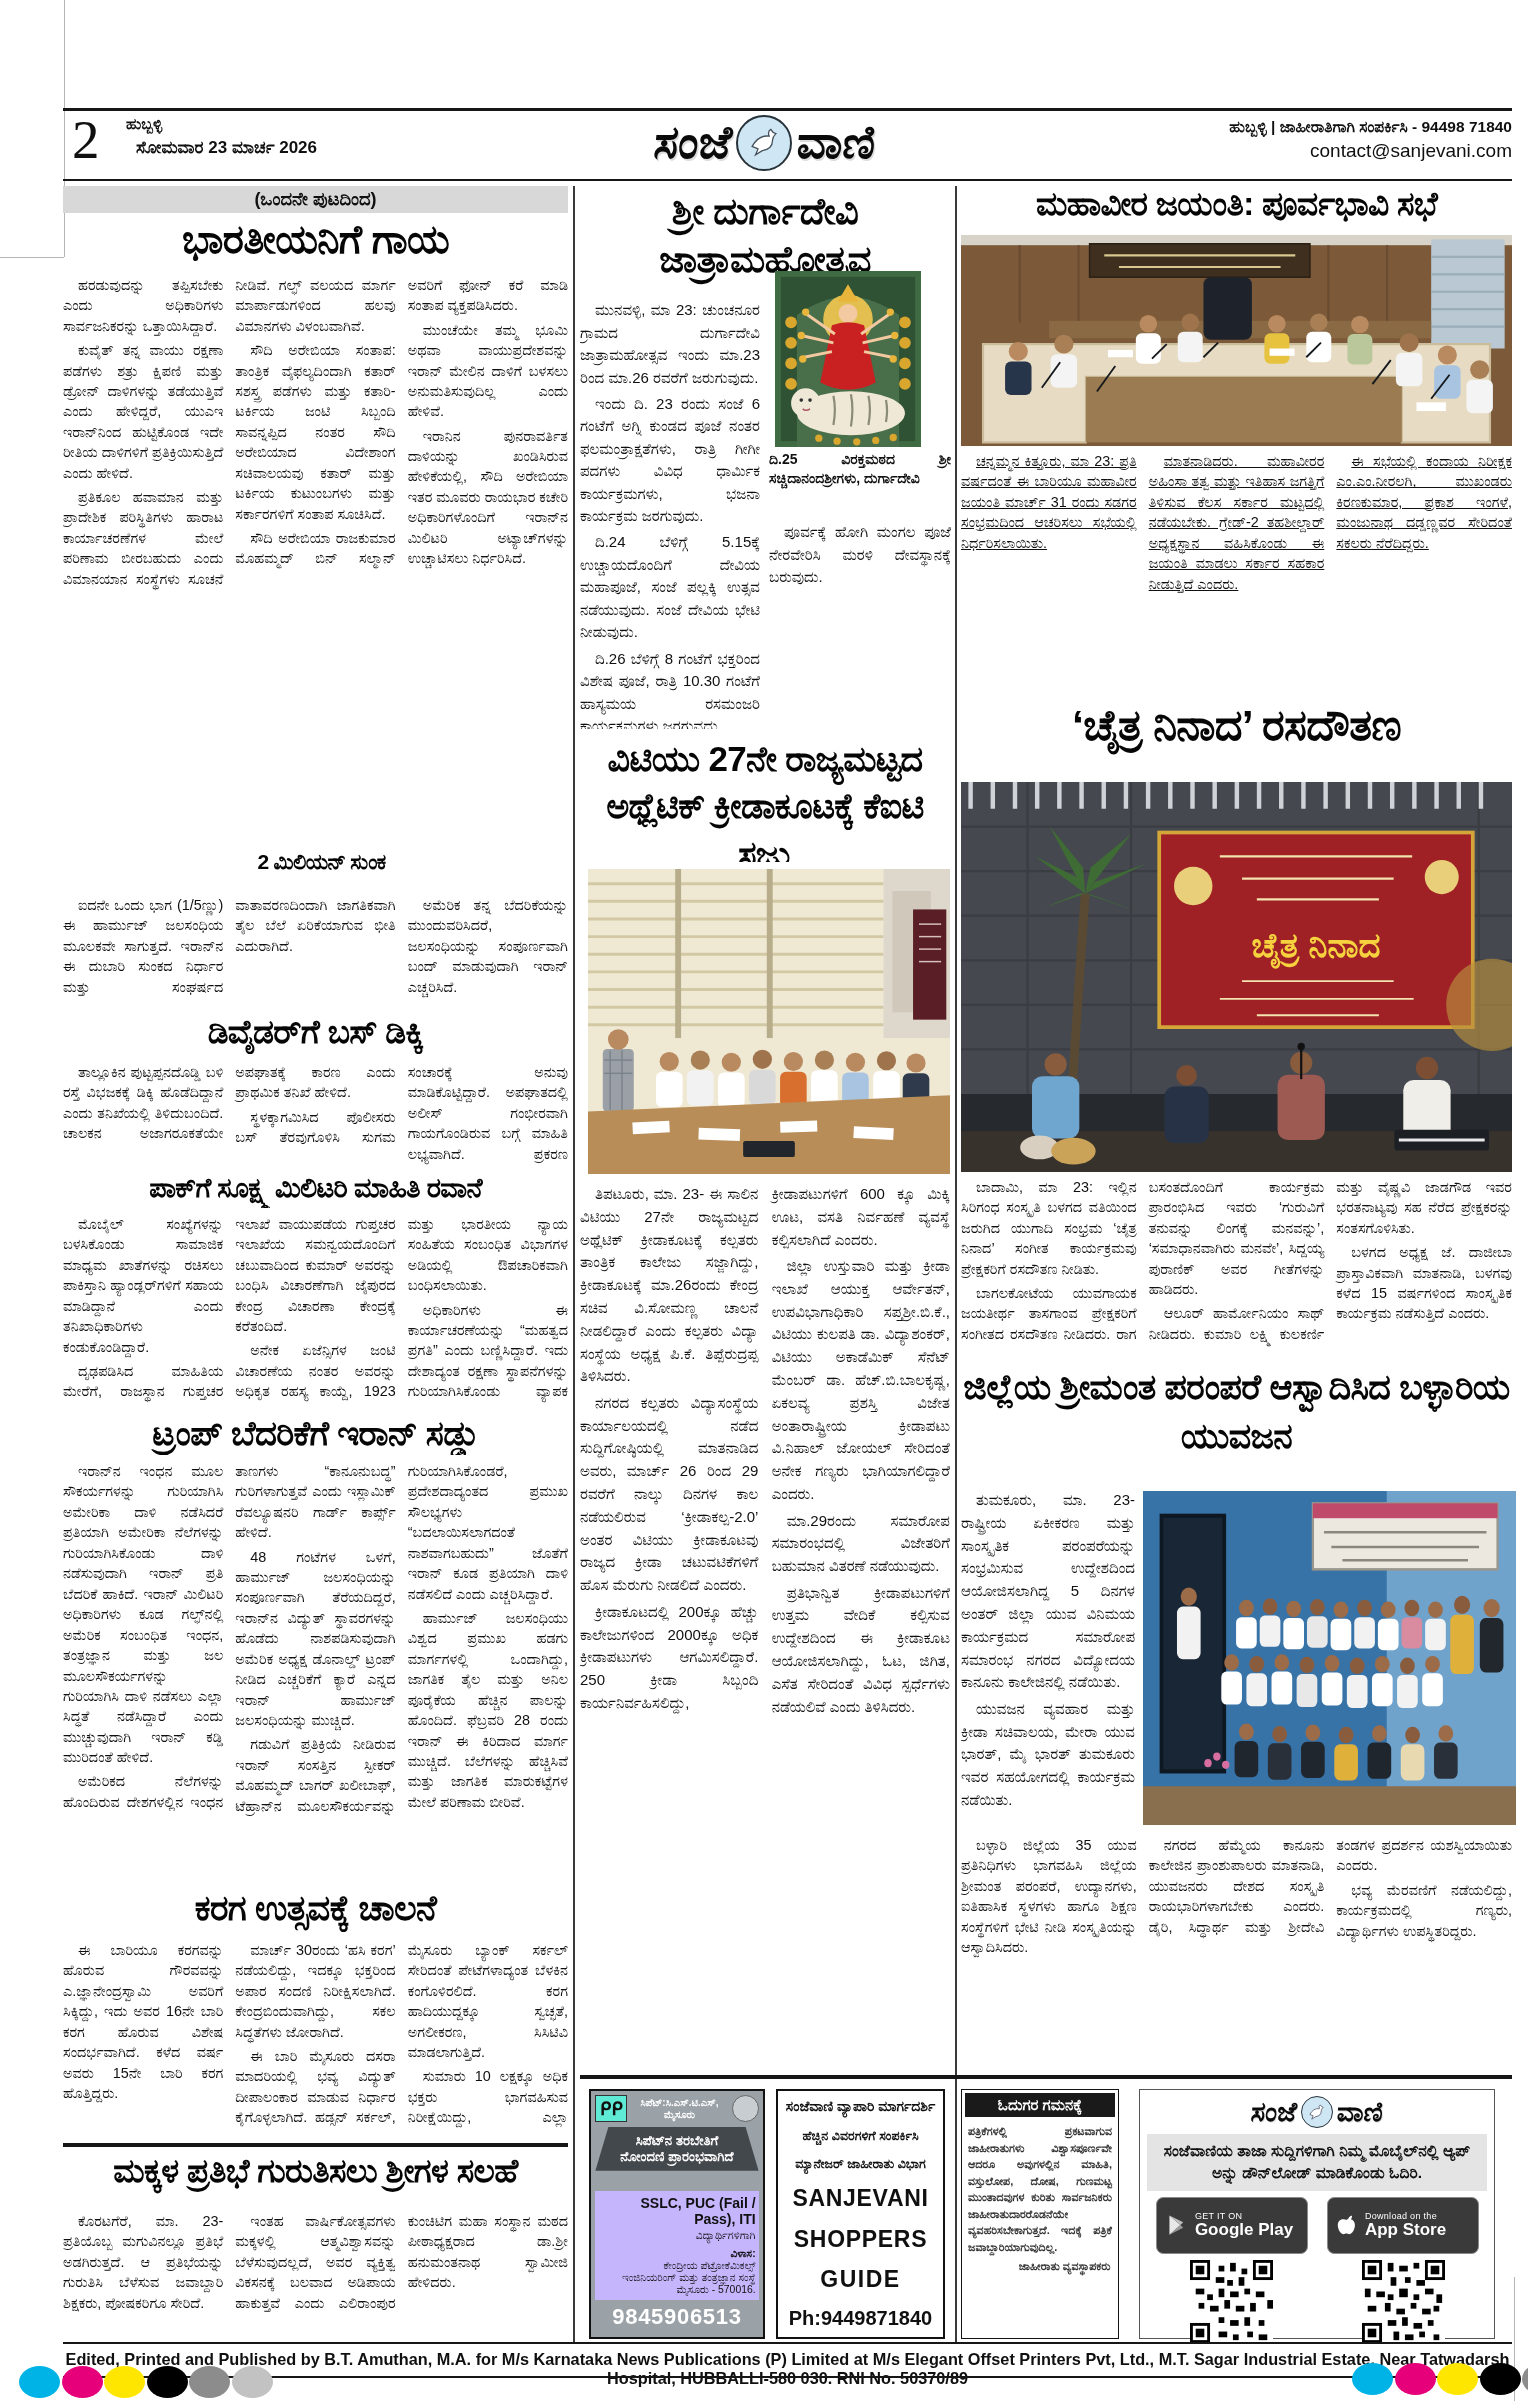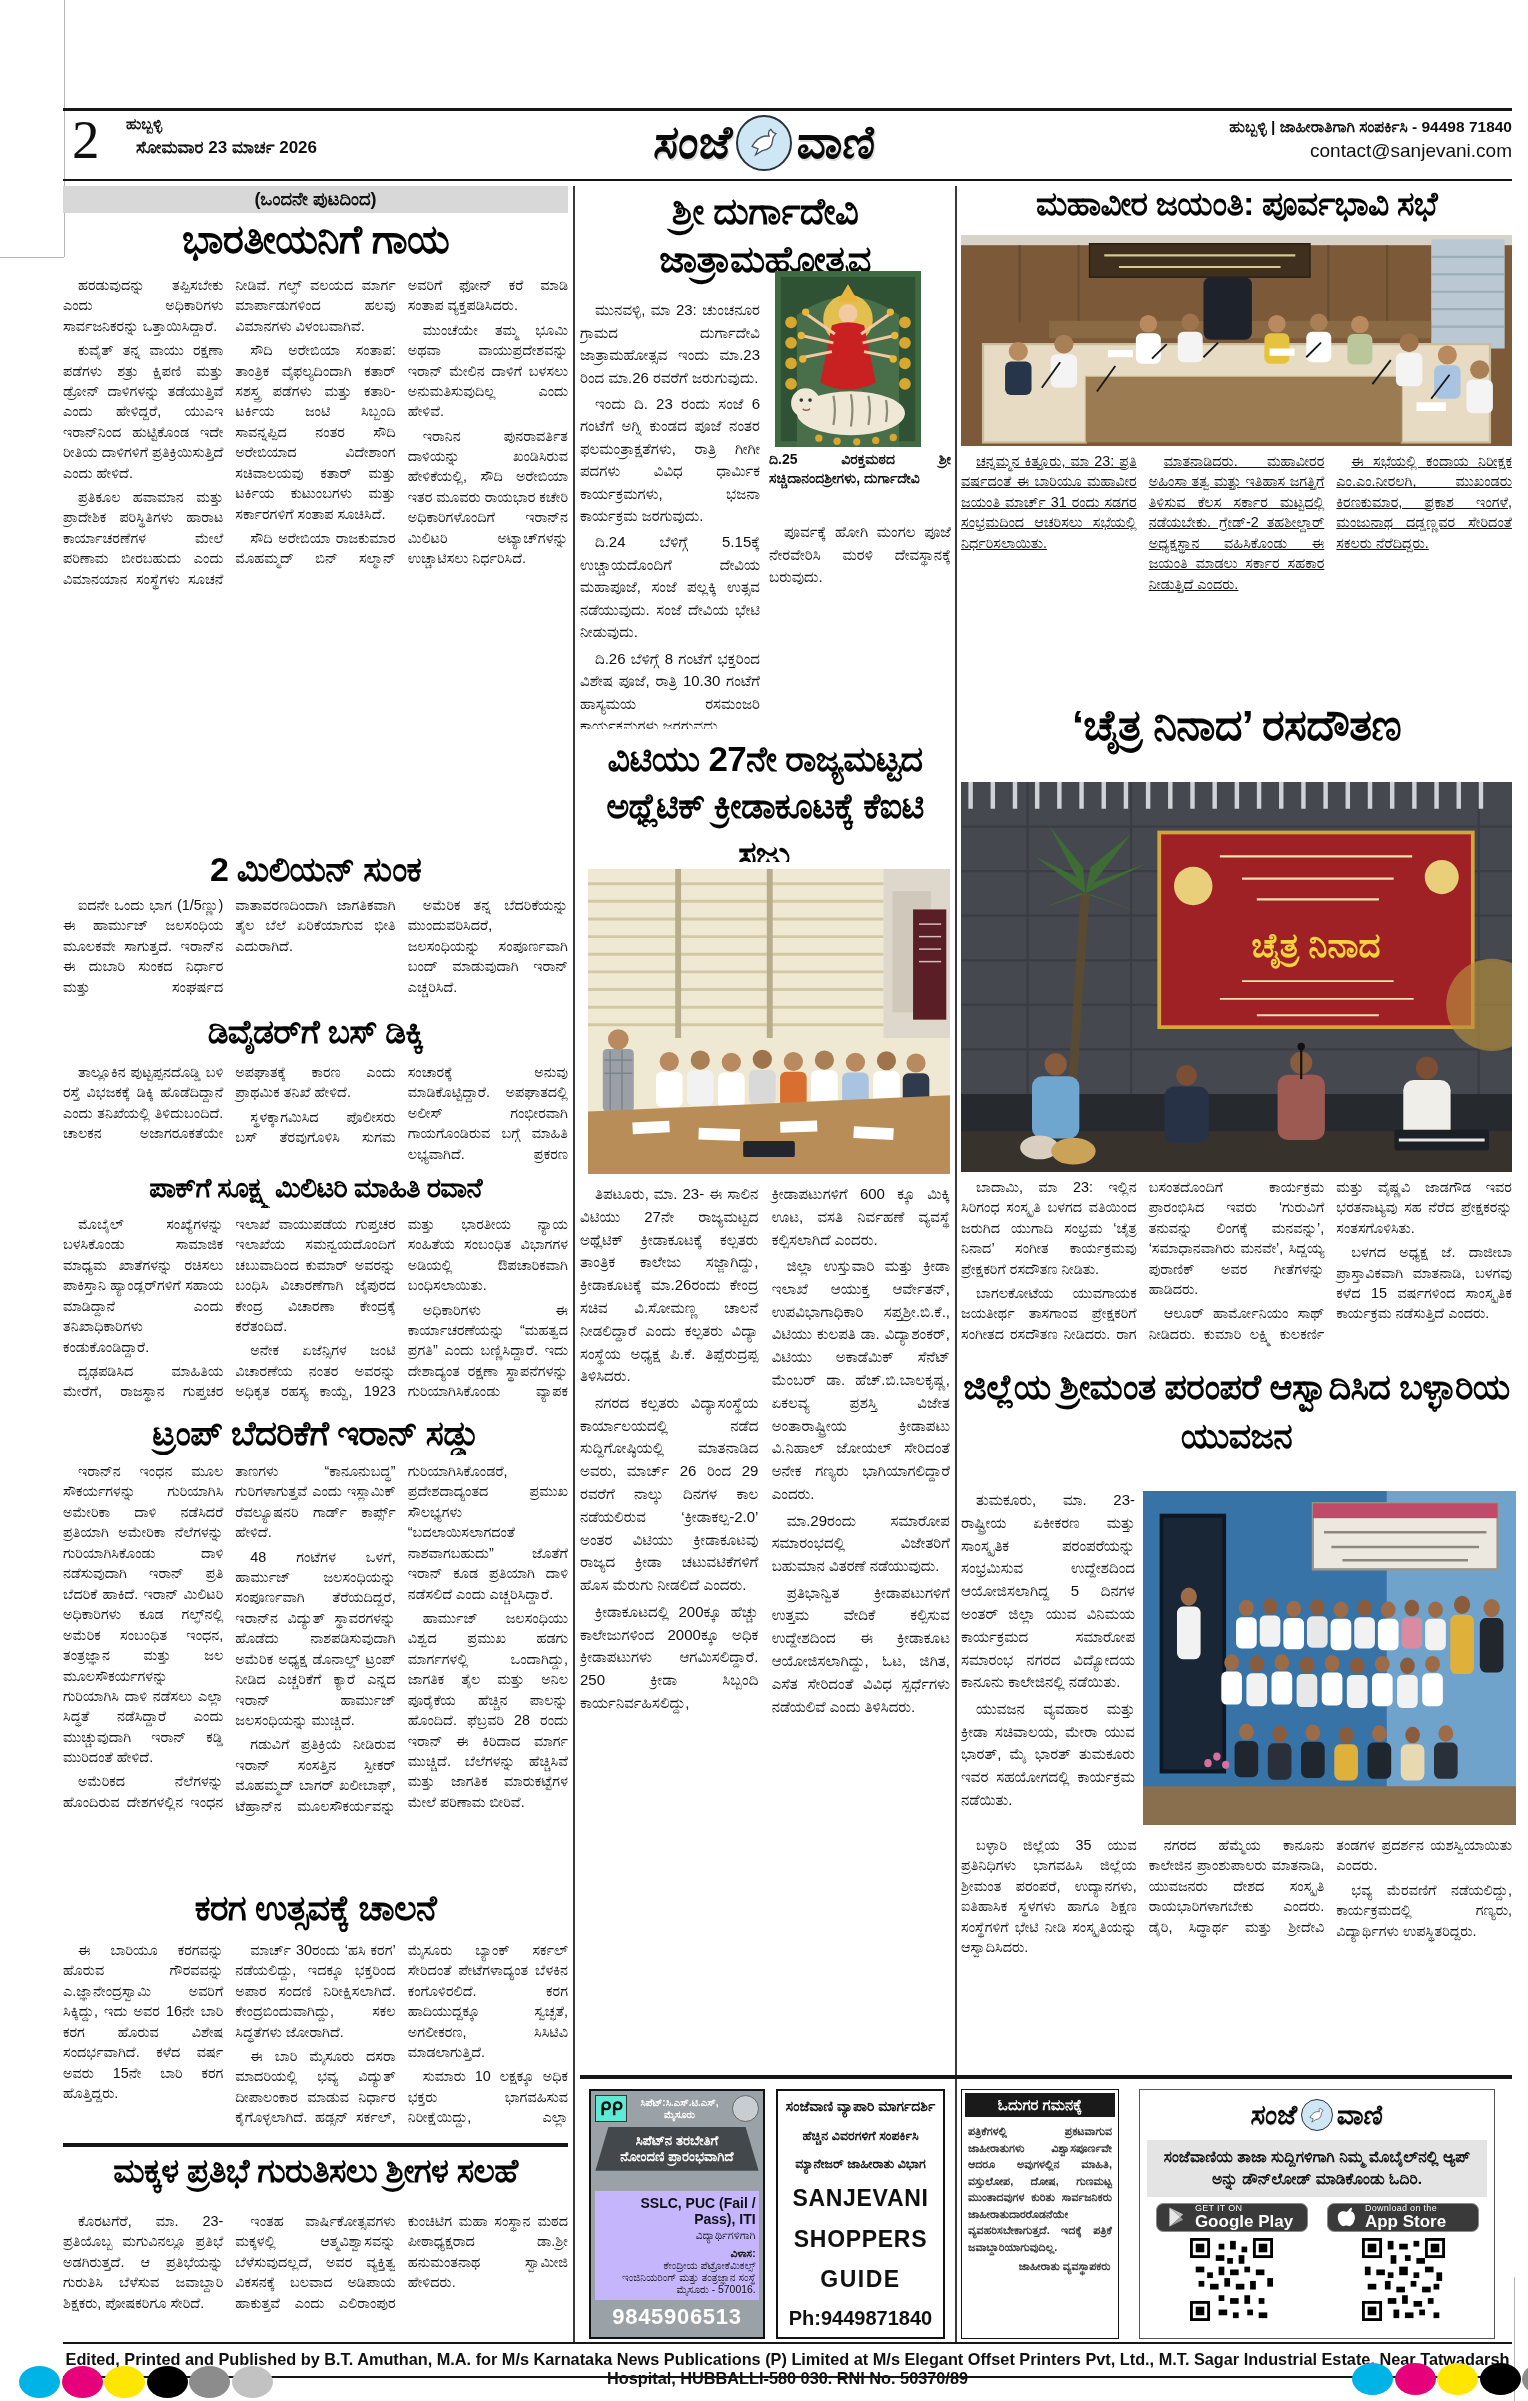--- a/index.html
+++ b/index.html
@@ -23,21 +23,21 @@
             transform:skewX(-5deg);color:#0a0a0a;text-shadow:1.5px 1.5px 0 #dcdcdc;white-space:nowrap;}
   .logo .circ{width:52px;height:52px;border-radius:50%;background:#cfe7f4;border:2.2px solid #27323a;
               display:flex;align-items:center;justify-content:center;flex:0 0 auto;}
   .contact{position:absolute;text-align:right;}
   .band{position:absolute;background:#d8d8d8;display:flex;align-items:center;justify-content:center;
         font-weight:700;font-size:18px;}
   .photo{position:absolute;display:block;}
   
   .ad{position:absolute;box-sizing:border-box;background:#fff;}
   .adc{display:flex;flex-direction:column;align-items:center;}
-  .badge{width:152px;height:29px;background:#3a3a3a;border-radius:7.4px;border:1.5px solid #8a8a8a;
+  .badge{width:152px;height:57px;background:#3a3a3a;border-radius:7.4px;border:1.5px solid #8a8a8a;
          color:#fff;display:flex;align-items:center;gap:7.4px;padding:0 9px;box-sizing:border-box;}
   .badge .tcol{display:flex;flex-direction:column;line-height:1.05;}
   .badge .small{font-size:9px;letter-spacing:0.3px;}
   .badge .big{font-size:17px;font-weight:700;}
   .qr{width:83px;height:83px;background:#fff;}
   .dots{position:absolute;display:flex;gap:1.5px;}
   .dot{width:41px;height:32px;border-radius:50%;display:inline-block;}
   .footer-text{position:absolute;text-align:center;font-weight:600;font-size:16.3px;}
 </style>
 </head>
@@ -79,21 +79,21 @@
   <div class="bodyblock cols3" style="left:63px;top:275px;width:505px;height:569px;font-size:14.4px;">
       <p>ಹರಡುವುದನ್ನು ತಪ್ಪಿಸಬೇಕು ಎಂದು ಅಧಿಕಾರಿಗಳು ಸಾರ್ವಜನಿಕರನ್ನು ಒತ್ತಾಯಿಸಿದ್ದಾರೆ.</p>
       <p>ಕುವೈತ್ ತನ್ನ ವಾಯು ರಕ್ಷಣಾ ಪಡೆಗಳು ಶತ್ರು ಕ್ಷಿಪಣಿ ಮತ್ತು ಡ್ರೋನ್ ದಾಳಿಗಳನ್ನು ತಡೆಯುತ್ತಿವೆ ಎಂದು ಹೇಳಿದ್ದರೆ, ಯುಎಇ ಇರಾನ್‌ನಿಂದ ಹುಟ್ಟಿಕೊಂಡ ಇದೇ ರೀತಿಯ ದಾಳಿಗಳಿಗೆ ಪ್ರತಿಕ್ರಿಯಿಸುತ್ತಿದೆ ಎಂದು ಹೇಳಿದೆ.</p>
       <p>ಪ್ರತಿಕೂಲ ಹವಾಮಾನ ಮತ್ತು ಪ್ರಾದೇಶಿಕ ಪರಿಸ್ಥಿತಿಗಳು ಹಾರಾಟ ಕಾರ್ಯಾಚರಣೆಗಳ ಮೇಲೆ ಪರಿಣಾಮ ಬೀರಬಹುದು ಎಂದು ವಿಮಾನಯಾನ ಸಂಸ್ಥೆಗಳು ಸೂಚನೆ ನೀಡಿವೆ. ಗಲ್ಫ್ ವಲಯದ ಮಾರ್ಗ ಮಾರ್ಪಾಡುಗಳಿಂದ ಹಲವು ವಿಮಾನಗಳು ವಿಳಂಬವಾಗಿವೆ.</p>
       <p>ಸೌದಿ ಅರೇಬಿಯಾ ಸಂತಾಪ: ತಾಂತ್ರಿಕ ವೈಫಲ್ಯದಿಂದಾಗಿ ಕತಾರ್ ಸಶಸ್ತ್ರ ಪಡೆಗಳು ಮತ್ತು ಕತಾರಿ-ಟರ್ಕಿಯ ಜಂಟಿ ಸಿಬ್ಬಂದಿ ಸಾವನ್ನಪ್ಪಿದ ನಂತರ ಸೌದಿ ಅರೇಬಿಯಾದ ವಿದೇಶಾಂಗ ಸಚಿವಾಲಯವು ಕತಾರ್ ಮತ್ತು ಟರ್ಕಿಯ ಕುಟುಂಬಗಳು ಮತ್ತು ಸರ್ಕಾರಗಳಿಗೆ ಸಂತಾಪ ಸೂಚಿಸಿದೆ.</p>
       <p>ಸೌದಿ ಅರೇಬಿಯಾ ರಾಜಕುಮಾರ ಮೊಹಮ್ಮದ್ ಬಿನ್ ಸಲ್ಮಾನ್ ಅವರಿಗೆ ಫೋನ್ ಕರೆ ಮಾಡಿ ಸಂತಾಪ ವ್ಯಕ್ತಪಡಿಸಿದರು.</p>
       <p>ಮುಂಚೆಯೇ ತಮ್ಮ ಭೂಮಿ ಅಥವಾ ವಾಯುಪ್ರದೇಶವನ್ನು ಇರಾನ್ ಮೇಲಿನ ದಾಳಿಗೆ ಬಳಸಲು ಅನುಮತಿಸುವುದಿಲ್ಲ ಎಂದು ಹೇಳಿವೆ.</p>
       <p>ಇರಾನಿನ ಪುನರಾವರ್ತಿತ ದಾಳಿಯನ್ನು ಖಂಡಿಸಿರುವ ಹೇಳಿಕೆಯಲ್ಲಿ, ಸೌದಿ ಅರೇಬಿಯಾ ಇತರ ಮೂವರು ರಾಯಭಾರ ಕಚೇರಿ ಅಧಿಕಾರಿಗಳೊಂದಿಗೆ ಇರಾನ್‌ನ ಮಿಲಿಟರಿ ಅಟ್ಯಾಚ್‌ಗಳನ್ನು ಉಚ್ಚಾಟಿಸಲು ನಿರ್ಧರಿಸಿದೆ.</p>
     </div>
 
-  <div class="headline" style="left:63px;top:850px;width:505px;height:38px;font-size:34px;">2 ಮಿಲಿಯನ್ ಸುಂಕ</div>
+  <div class="headline" style="left:69px;top:850px;width:505px;height:38px;font-size:21px;">2 ಮಿಲಿಯನ್ ಸುಂಕ</div>
   <div class="bodyblock cols3" style="left:63px;top:895px;width:505px;height:112px;font-size:14.4px;">
       <p>ಐದನೇ ಒಂದು ಭಾಗ (1/5ಣ್ಣು) ಈ ಹಾರ್ಮುಜ್ ಜಲಸಂಧಿಯ ಮೂಲಕವೇ ಸಾಗುತ್ತದೆ. ಇರಾನ್‌ನ ಈ ದುಬಾರಿ ಸುಂಕದ ನಿರ್ಧಾರ ಮತ್ತು ಸಂಘರ್ಷದ ವಾತಾವರಣದಿಂದಾಗಿ ಜಾಗತಿಕವಾಗಿ ತೈಲ ಬೆಲೆ ಏರಿಕೆಯಾಗುವ ಭೀತಿ ಎದುರಾಗಿದೆ.</p>
       <p>ಅಮೆರಿಕ ತನ್ನ ಬೆದರಿಕೆಯನ್ನು ಮುಂದುವರಿಸಿದರೆ, ಜಲಸಂಧಿಯನ್ನು ಸಂಪೂರ್ಣವಾಗಿ ಬಂದ್ ಮಾಡುವುದಾಗಿ ಇರಾನ್ ಎಚ್ಚರಿಸಿದೆ.</p>
     </div>
 
   <div class="headline" style="left:63px;top:1014px;width:505px;height:40px;font-size:33px;">ಡಿವೈಡರ್‌ಗೆ ಬಸ್ ಡಿಕ್ಕಿ</div>
   <div class="bodyblock cols3" style="left:63px;top:1062px;width:505px;height:105px;font-size:14.4px;">
       <p>ತಾಲ್ಲೂಕಿನ ಪುಟ್ಟಪ್ಪನದೊಡ್ಡಿ ಬಳಿ ರಸ್ತೆ ವಿಭಜಕಕ್ಕೆ ಡಿಕ್ಕಿ ಹೊಡೆದಿದ್ದಾನೆ ಎಂದು ತನಿಖೆಯಲ್ಲಿ ತಿಳಿದುಬಂದಿದೆ. ಚಾಲಕನ ಅಜಾಗರೂಕತೆಯೇ ಅಪಘಾತಕ್ಕೆ ಕಾರಣ ಎಂದು ಪ್ರಾಥಮಿಕ ತನಿಖೆ ಹೇಳಿದೆ.</p>
       <p>ಸ್ಥಳಕ್ಕಾಗಮಿಸಿದ ಪೊಲೀಸರು ಬಸ್ ತೆರವುಗೊಳಿಸಿ ಸುಗಮ ಸಂಚಾರಕ್ಕೆ ಅನುವು ಮಾಡಿಕೊಟ್ಟಿದ್ದಾರೆ. ಅಪಘಾತದಲ್ಲಿ ಅಲೀಸ್ ಗಂಭೀರವಾಗಿ ಗಾಯಗೊಂಡಿರುವ ಬಗ್ಗೆ ಮಾಹಿತಿ ಲಭ್ಯವಾಗಿದೆ. ಪ್ರಕರಣ ದಾಖಲಿಸಿದ್ದಾರೆ. ಬಸ್‌ನಲ್ಲಿ ಎಷ್ಟು ಜನರು ಪ್ರಯಾಣಿಸುತ್ತಿದ್ದರು ಎನ್ನುವುದು ಸದ್ಯಕ್ಕೆ ತಿಳಿದುಬಂದಿಲ್ಲ.</p>
     </div>

